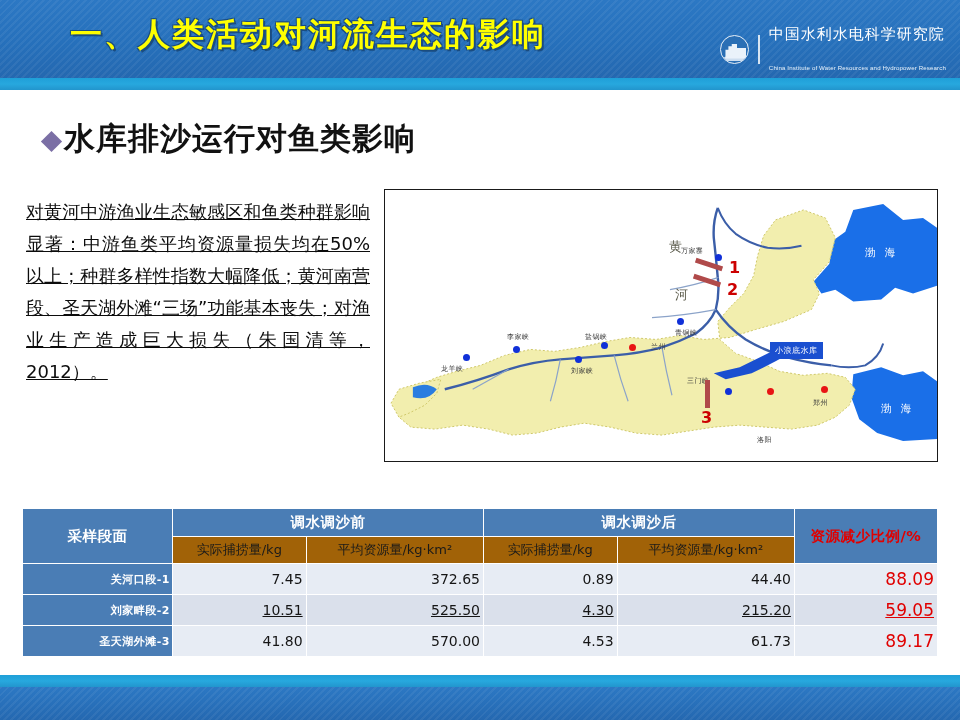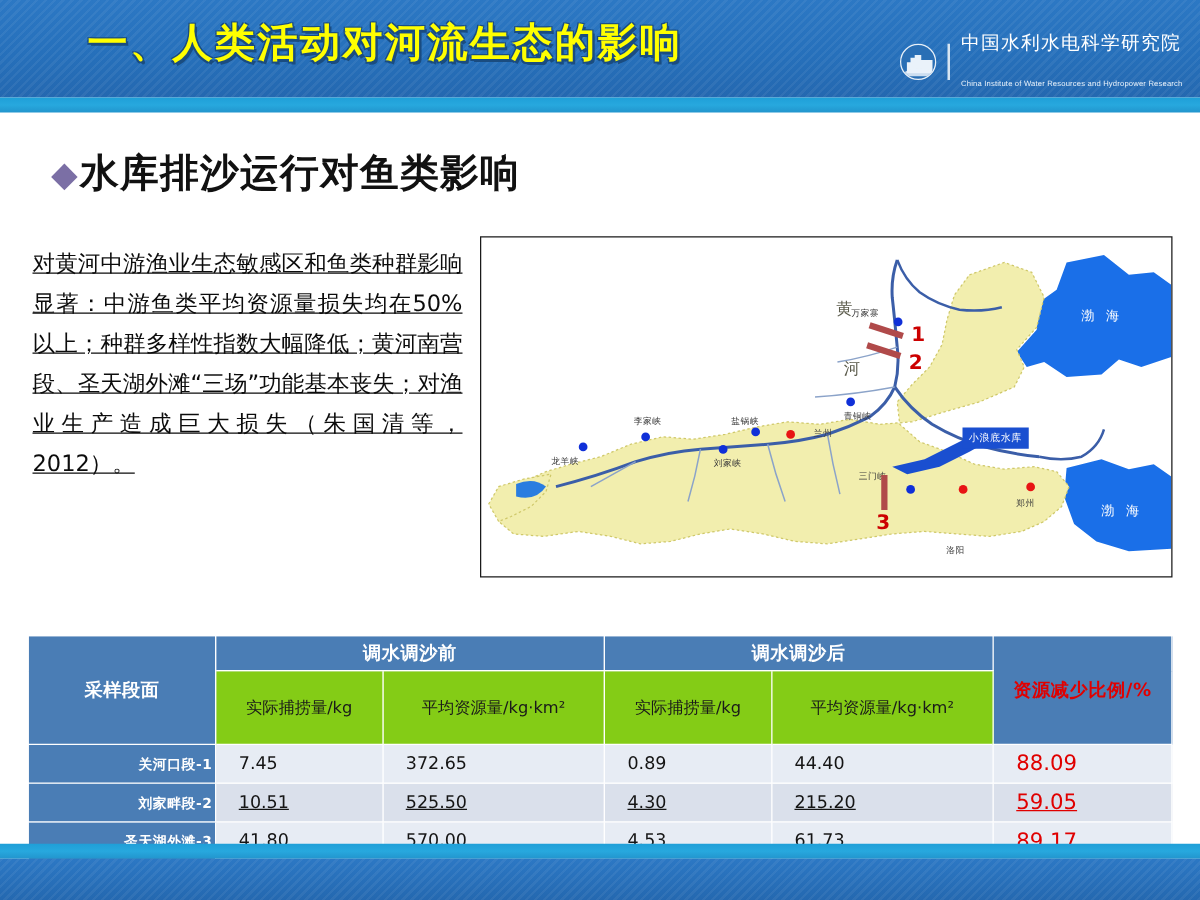--- a/index.html
+++ b/index.html
@@ -113,29 +113,29 @@
     border-collapse:collapse;
     font-family:"DejaVu Sans","Liberation Sans",sans-serif;
   }
   #data-table td, #data-table th{ border:1.5px solid #ffffff; }
   .th-blue{
     background:#4a7db5; color:#ffffff; font-size:14.5px; font-weight:bold;
     text-align:center; letter-spacing:.5px; padding:4px 2px;
   }
   .th-blue.redtxt{ color:#e00000; }
   .th-grey{
-    background:#84cc16; color:#1a1a1a; font-size:13px; font-weight:normal;
-    text-align:center; padding:20px 2px;
+    background:#a16207; color:#1a1a1a; font-size:13px; font-weight:normal;
+    text-align:center; padding:4px 2px;
   }
   .rowlabel{
     background:#4a7db5; color:#ffffff; font-size:11px; font-weight:bold;
     text-align:right; padding:5px 2px; letter-spacing:.5px;
   }
   .cell{
-    background:#e7ecf4; color:#151515; font-size:14px; text-align:left; padding:5px 18px;
+    background:#e7ecf4; color:#151515; font-size:14px; text-align:right; padding:5px 3px;
   }
   tr.alt .cell{ background:#dae0eb;text-decoration:underline; }
   .cell.pct{ color:#e00000; font-size:17px; }
 
   
   #footer-stripe{
     position:absolute; left:0; top:675px; width:960px; height:12px;
     background:linear-gradient(180deg,#1f9fd8 0%,#27a8de 50%,#2295cd 100%);
   }
   #footer-band{

